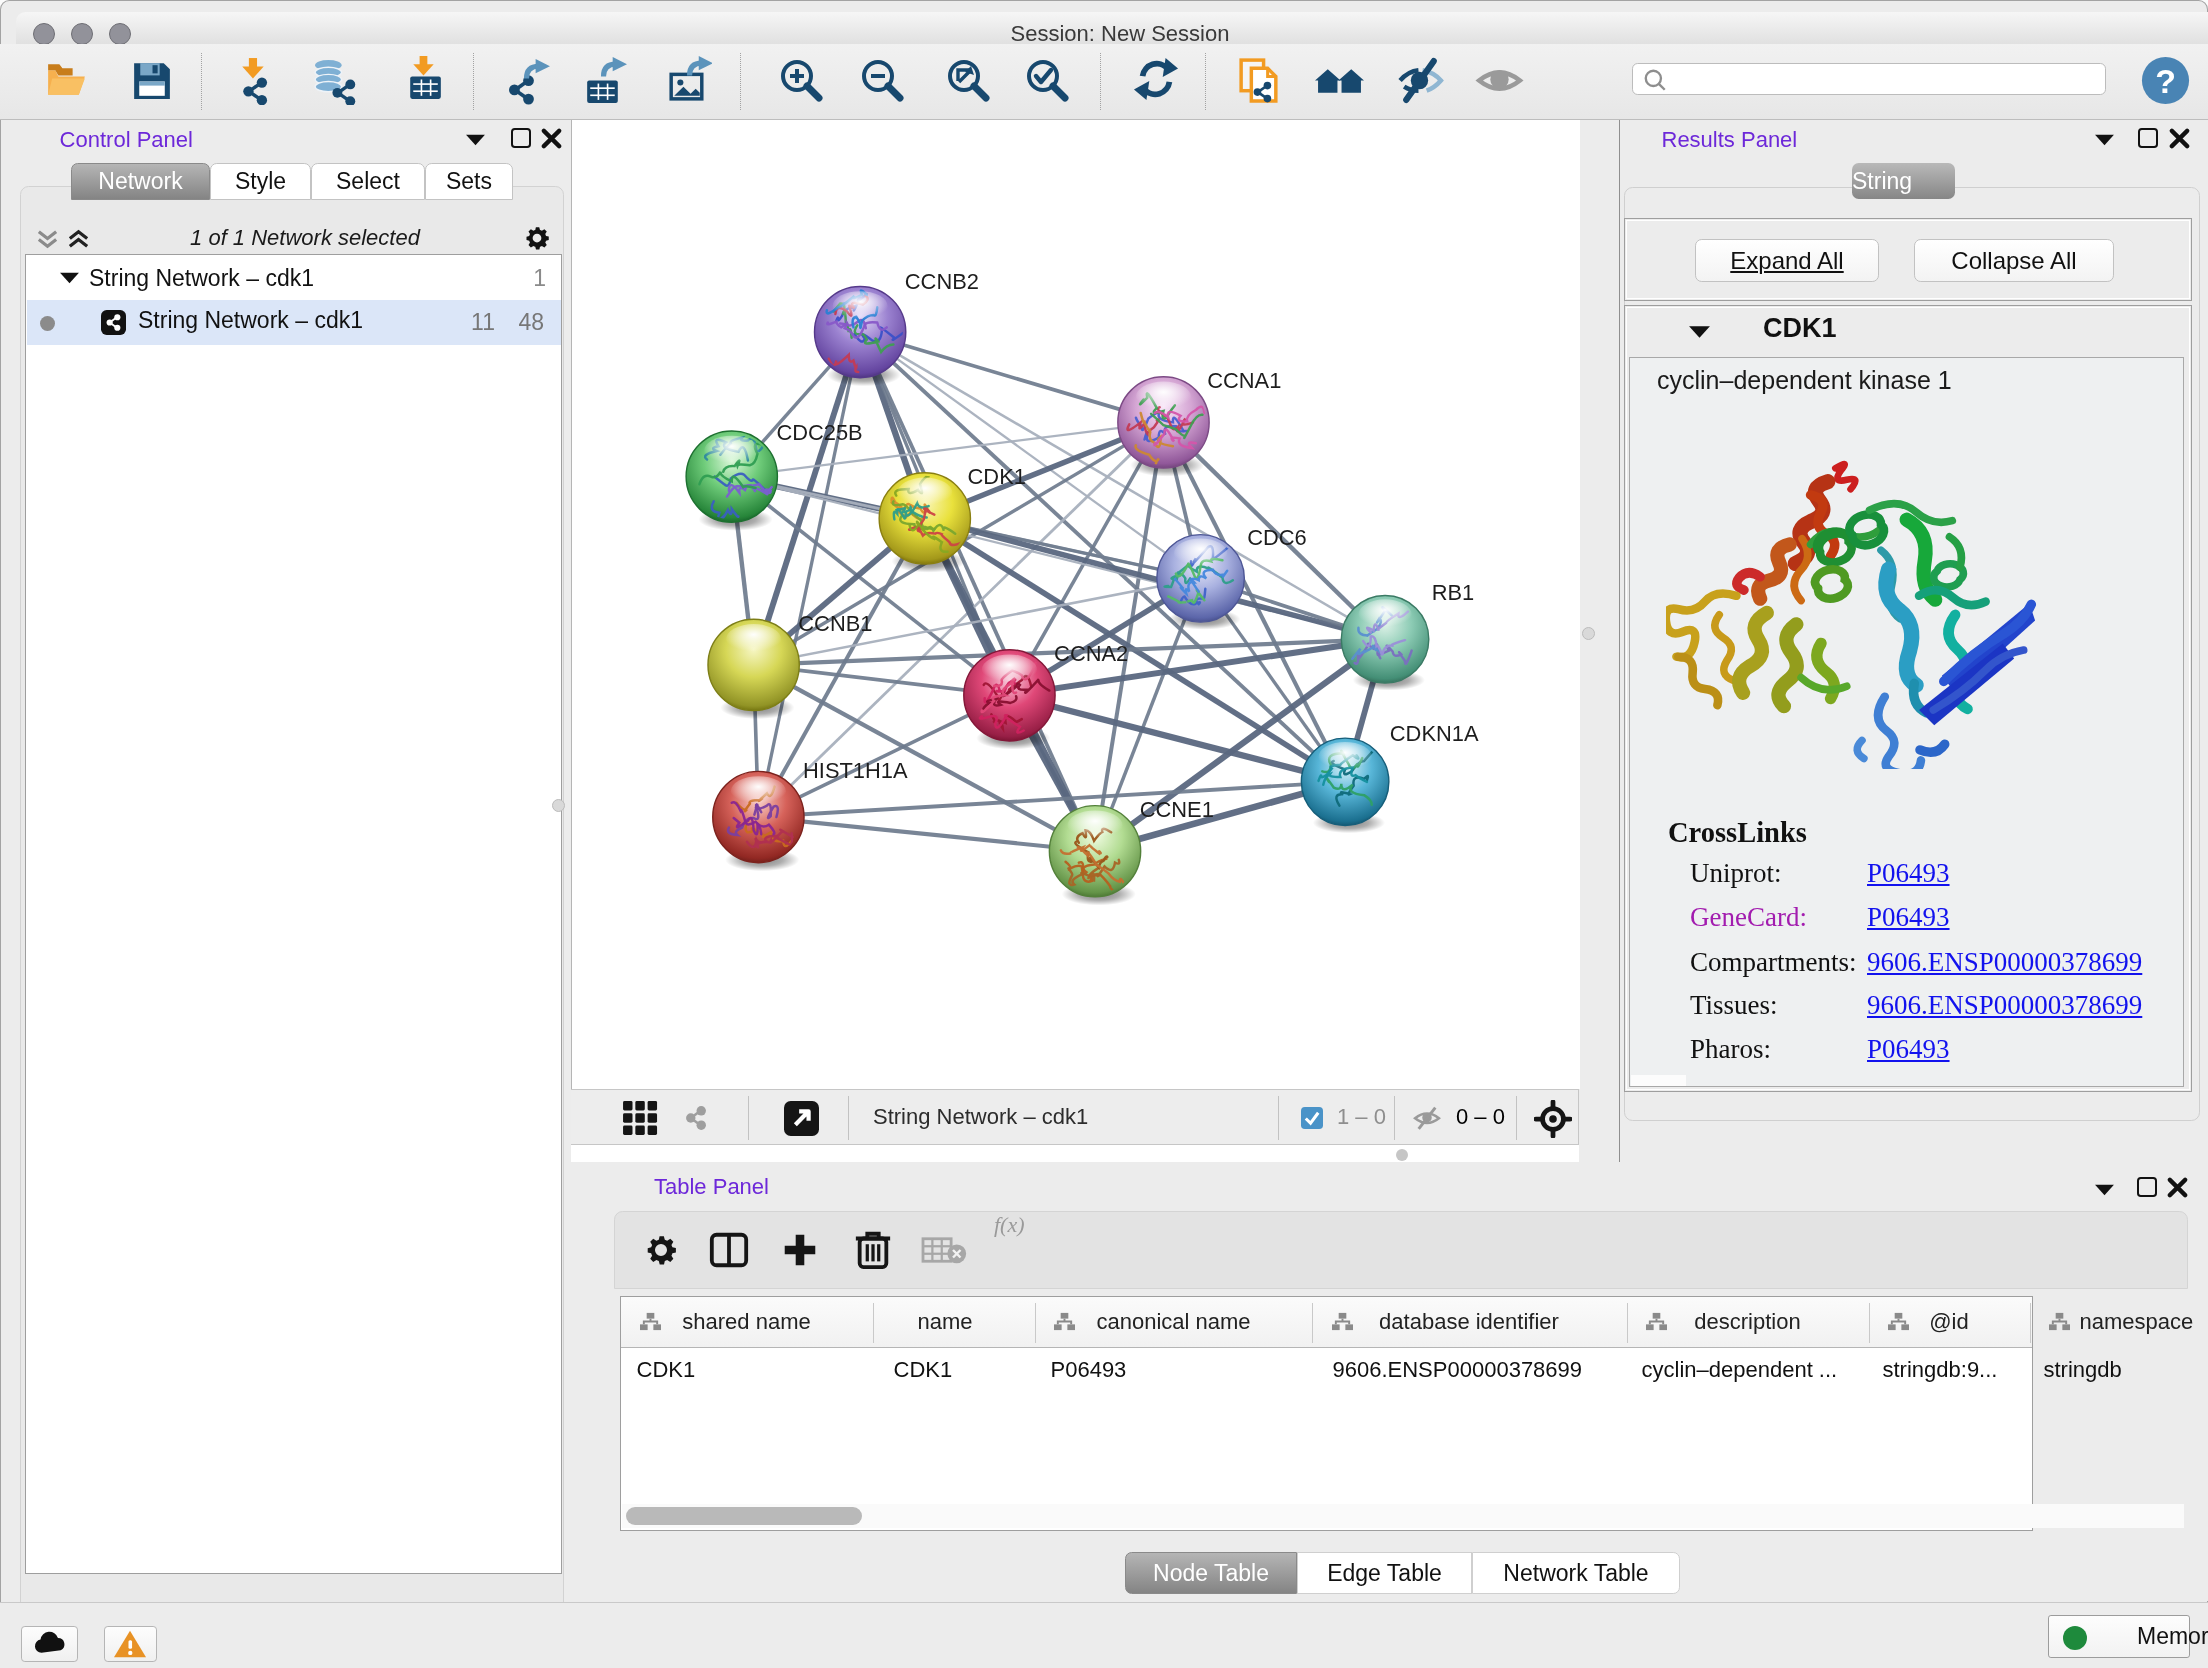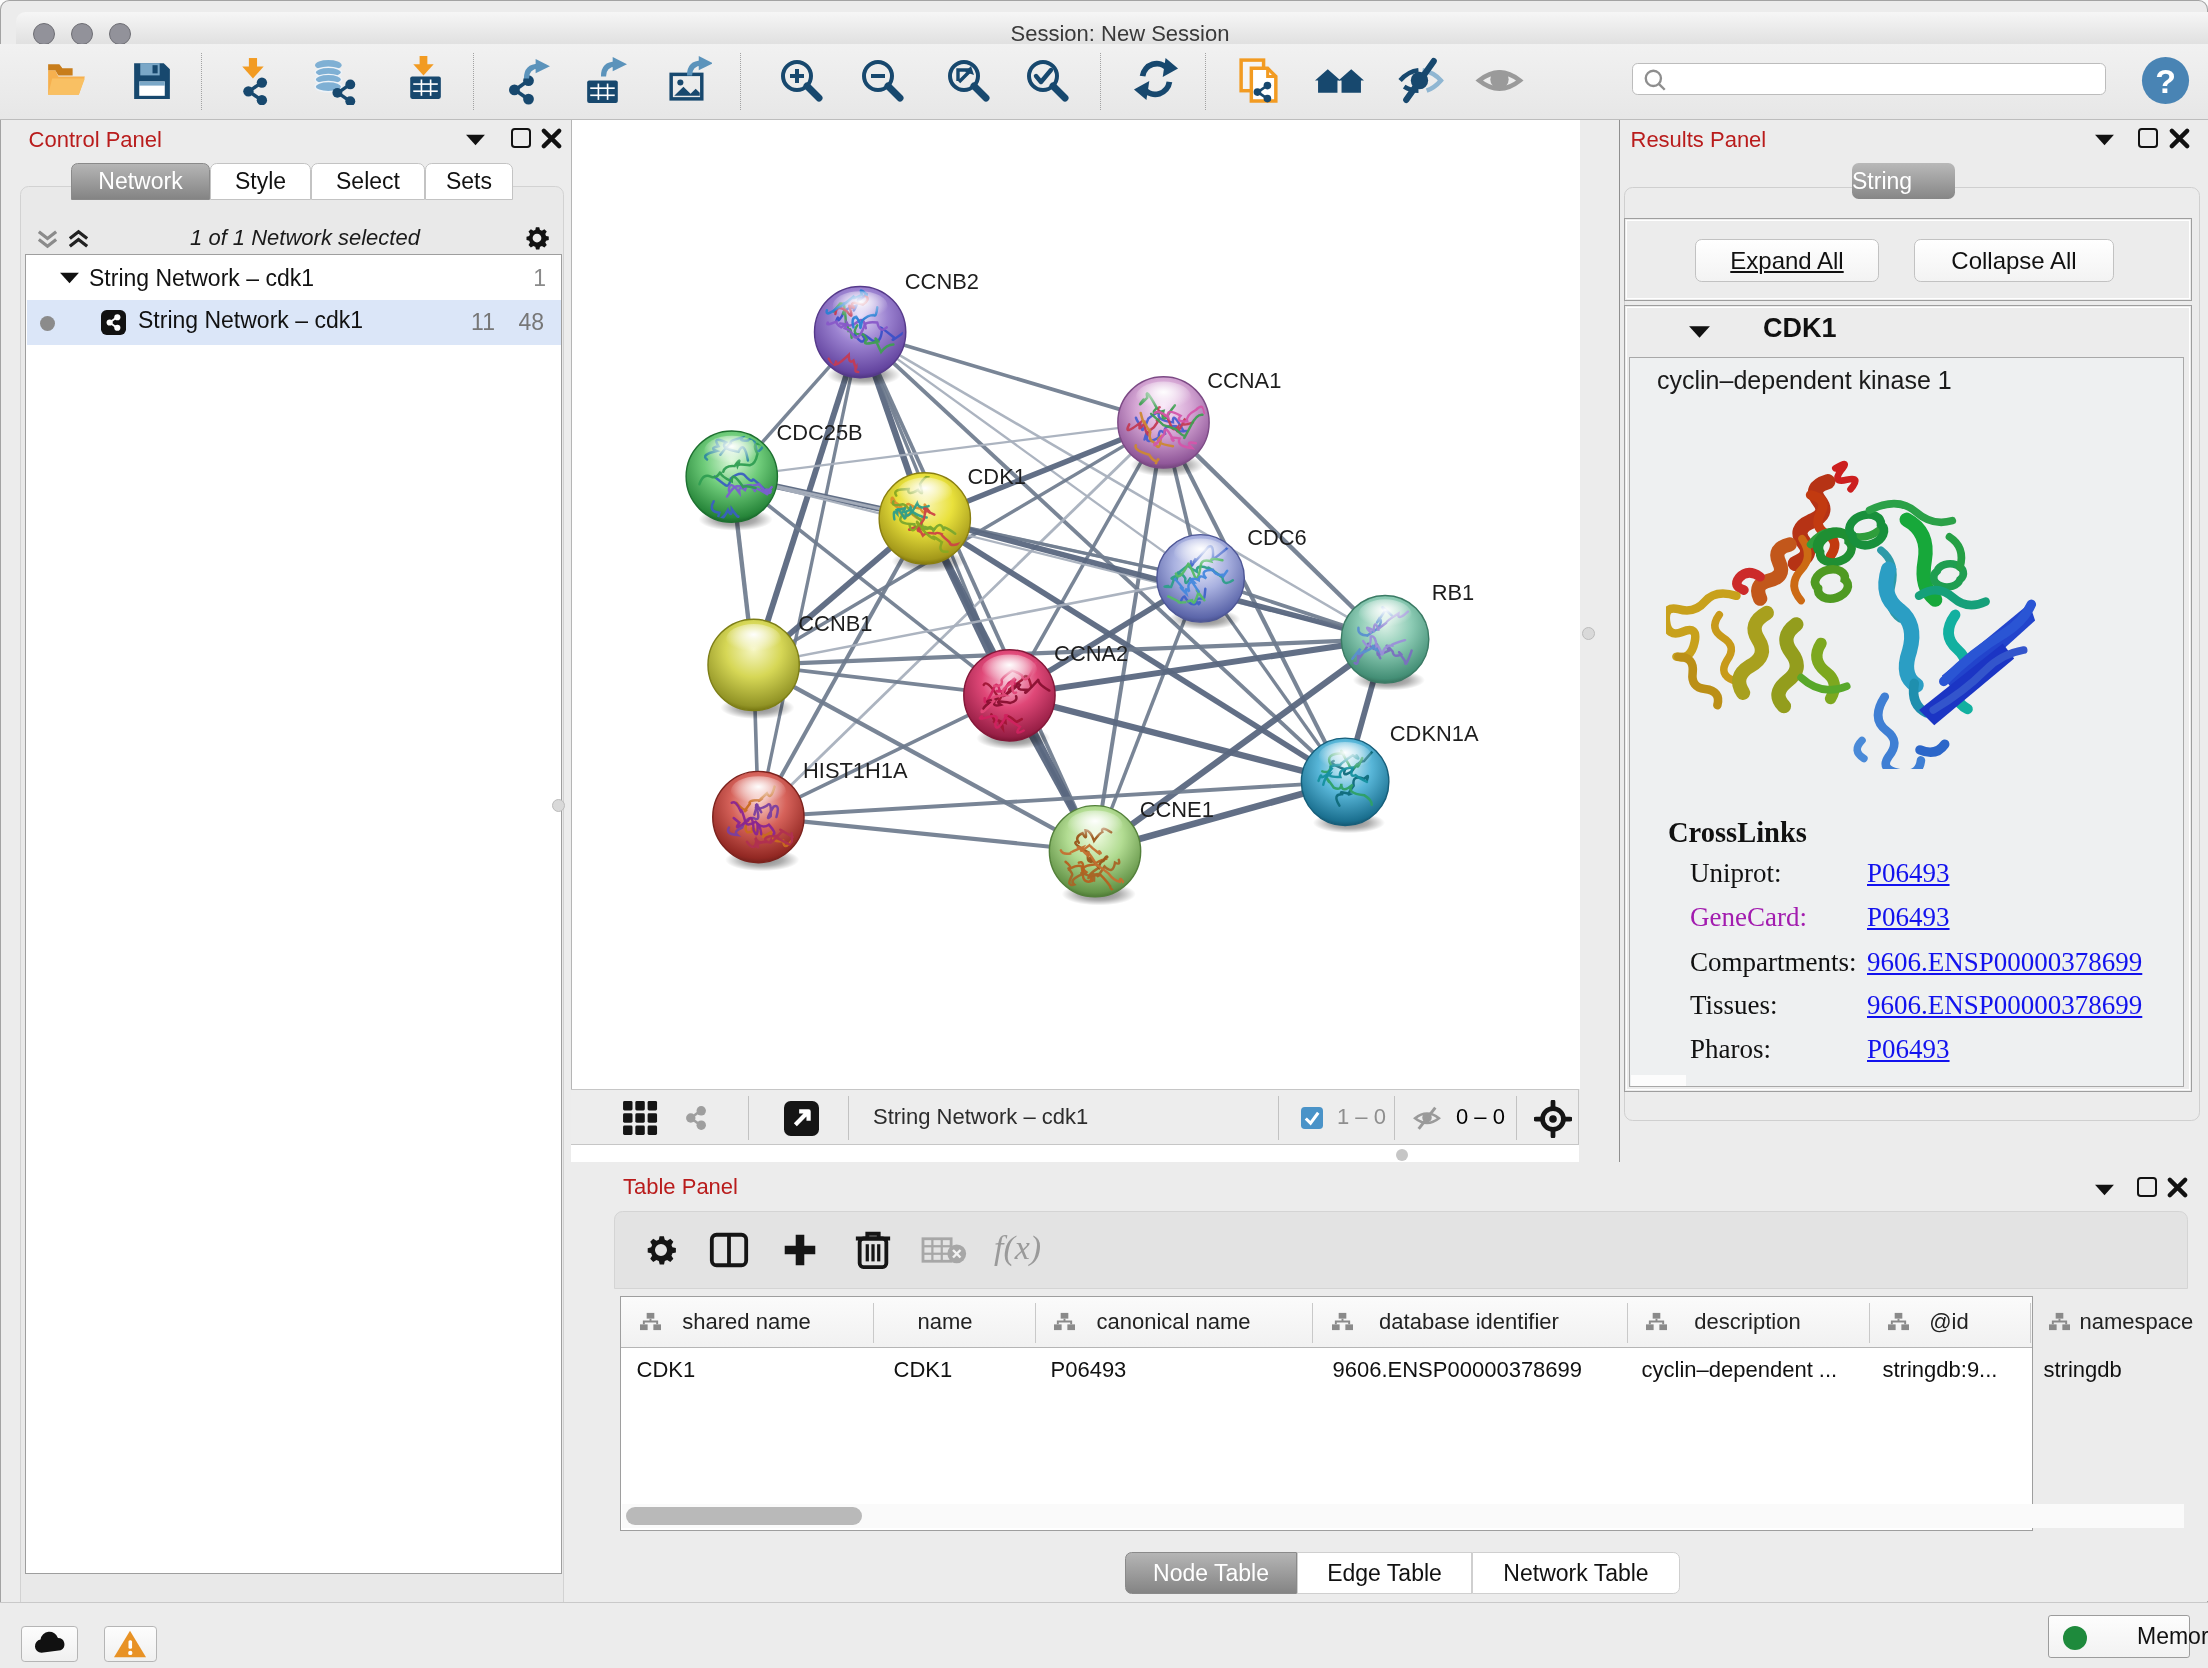--- a/index.html
+++ b/index.html
@@ -9,21 +9,21 @@
   
   #titlebar{position:absolute;left:0;top:12px;width:2208px;height:43px;background:linear-gradient(#f6f6f6,#d9d9d9);border-bottom:1px solid #a9a9a9;border-radius:9.5px 9.5px 0 0;margin-left:16px;}
   .tl{position:absolute;top:10.5px;width:22px;height:22px;border-radius:50%;background:#92929a;border:1px solid #6e6e74;box-sizing:border-box;}
   #title{position:absolute;top:0;left:0;width:100%;height:43px;line-height:43px;text-align:center;font-size:22px;font-weight:500;color:#3a3a3a;}
   
   #toolbar{position:absolute;left:0;top:44px;width:2208px;height:75px;background:linear-gradient(#f1f1f1,#e7e7e7);border-bottom:1px solid #bdbdbd;}
   .tsep{position:absolute;top:8.6px;height:57px;width:0;border-left:1.9px dotted #a2a2a2;}
   .ticon{position:absolute;top:0;}
   #searchbox{position:absolute;left:1632px;top:19px;width:474px;height:32px;background:#fff;border:1px solid #bcbcbc;border-radius:5.7px;box-sizing:border-box;}
   
-  .phead{font-size:22px;color:#b91c1c;}
+  .phead{font-size:22px;color:#6d28d9;margin-left:31px;}
   .pbtn{position:absolute;}
   
   #cpanel{position:absolute;left:1px;top:120px;width:571px;height:1482px;background:#ececec;}
   .tab{position:absolute;top:43px;height:37px;box-sizing:border-box;border:1px solid #c3c3c3;background:#fff;color:#111;font-size:23px;text-align:center;z-index:5;border-radius:6.7px 6.7px 0 0;}
   .tabsel{background:linear-gradient(#b5b5b5,#848484);color:#fff;border-color:#8a8a8a;}
   #cp-inner{position:absolute;left:19px;top:66px;width:544px;height:1516px;background:#e9e9e9;border:1px solid #d2d2d2;border-radius:8.6px;box-sizing:border-box;}
   #cp-list{position:absolute;left:24px;top:134px;width:537px;height:1320px;background:#fff;border:1px solid #9e9e9e;box-sizing:border-box;}
   
   #netview{position:absolute;left:571px;top:120px;width:1008px;height:969px;background:#fff;border-left:1px solid #b5b5b5;}
   #nettool{position:absolute;left:571px;top:1089px;width:1008px;height:56px;background:#ededed;border:1px solid #c6c6c6;border-left:none;box-sizing:border-box;}
@@ -759,21 +759,21 @@
 <g opacity="0.55">
             <rect x="2" y="4" width="30" height="24" fill="none" stroke="#777" stroke-width="3"></rect>
 <line x1="2" y1="12" x2="32" y2="12" stroke="#777" stroke-width="2.4"></line>
             <line x1="2" y1="20" x2="32" y2="20" stroke="#777" stroke-width="2.4"></line>
 <line x1="12" y1="4" x2="12" y2="28" stroke="#777" stroke-width="2.4"></line>
             <line x1="22" y1="4" x2="22" y2="28" stroke="#777" stroke-width="2.4"></line>
 <circle cx="38" cy="20" r="10" fill="#777"></circle>
             <path d="M34 16 L42 24 M42 16 L34 24" stroke="#fff" stroke-width="2.6"></path>
           </g>
         </svg>
-<div class="abs" style="left:379px;top:17px;font-family:'Liberation Serif',serif;font-style:italic;font-size:34px;color:#9a9a9a;">f(x)</div>
+<div class="abs" style="left:379px;top:0;font-family:'Liberation Serif',serif;font-style:italic;font-size:22px;color:#9a9a9a;">f(x)</div>
     </div>
     <div id="tp-table">
       <div id="tp-header">
 <div class="thsep" style="left:252px;"></div>
 <div class="thsep" style="left:414px;"></div>
 <div class="thsep" style="left:691px;"></div>
 <div class="thsep" style="left:1006px;"></div>
 <div class="thsep" style="left:1248px;"></div>
 <div class="thsep" style="left:1409px;"></div>
 <div class="th" style="left:0px;width:252px;">shared name</div>

